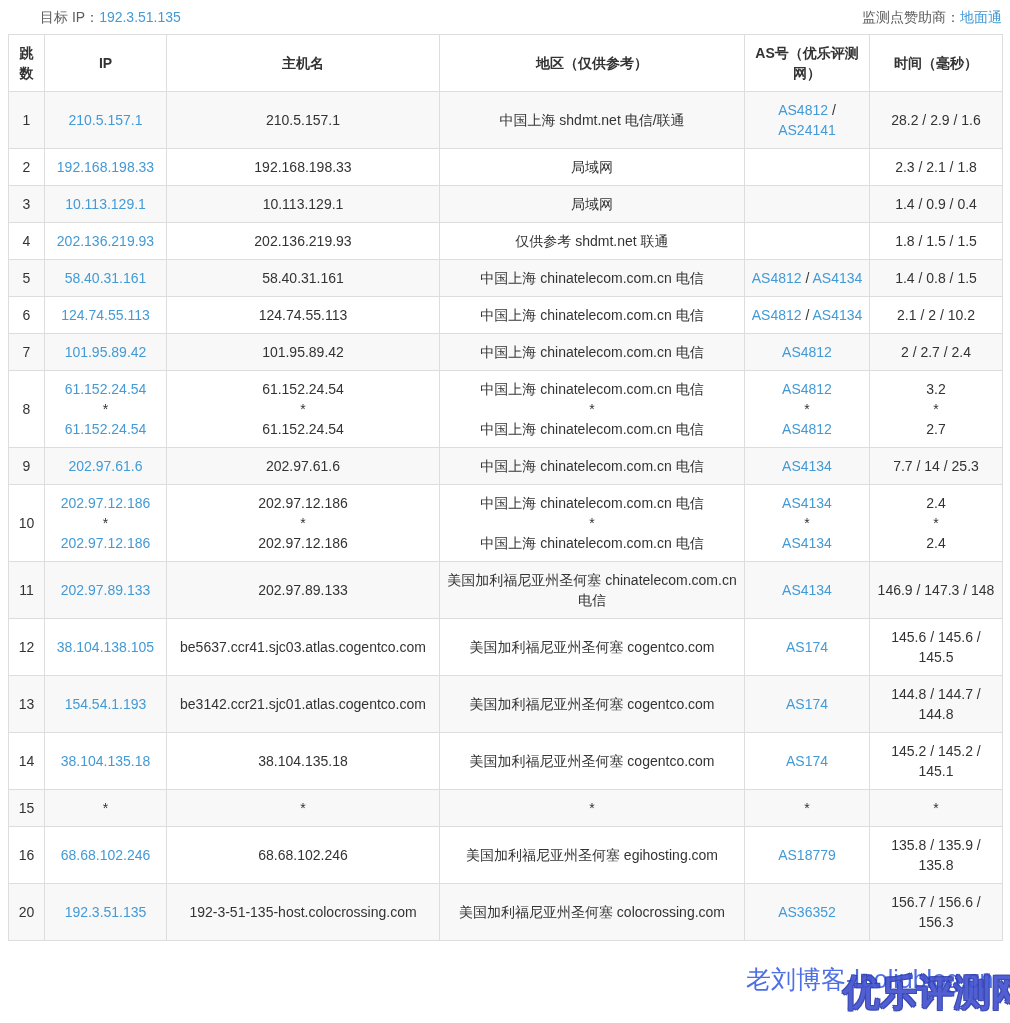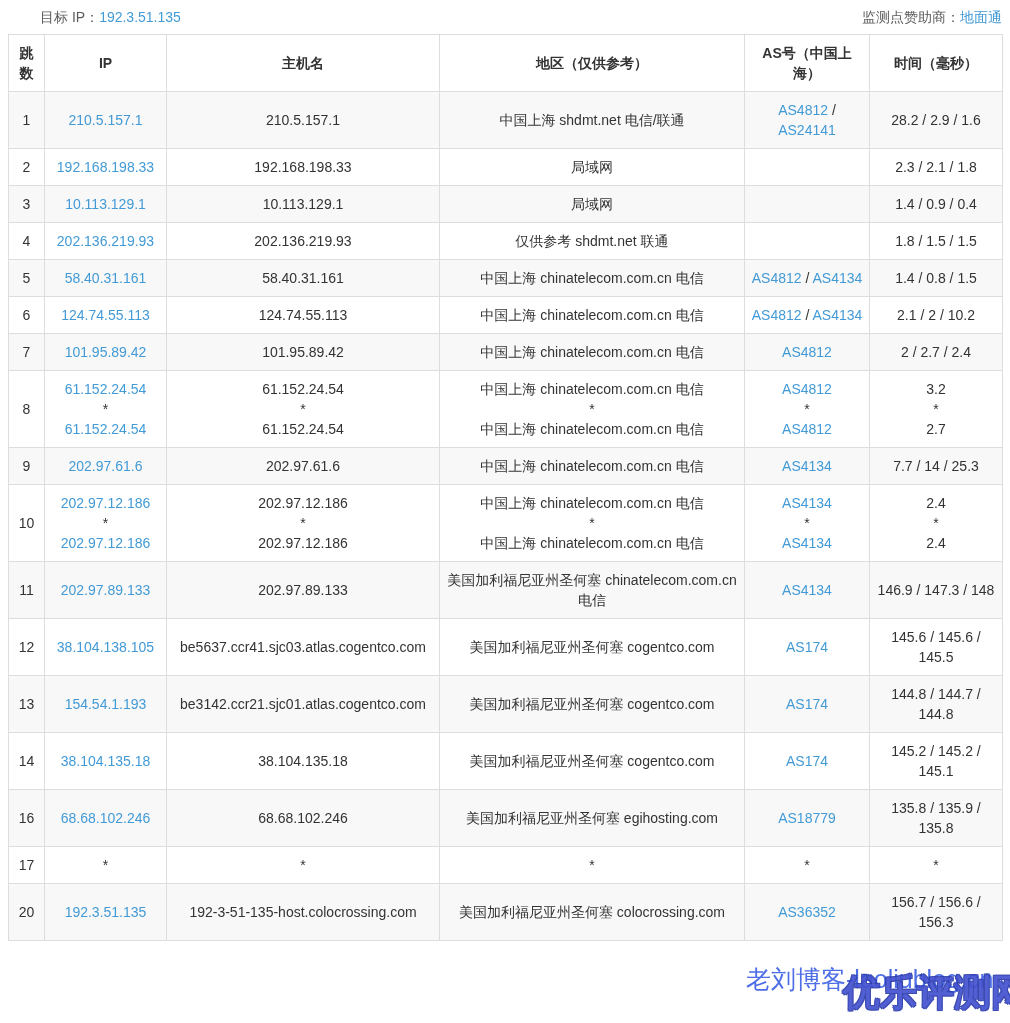--- a/index.html
+++ b/index.html
@@ -47,21 +47,21 @@
       <col style="width: 305px;">
       <col style="width: 125px;">
       <col style="width: 133px;">
     </colgroup>
   <thead>
     <tr>
         <th>跳数</th>
         <th>IP</th>
         <th>主机名</th>
         <th>地区（仅供参考）</th>
-        <th>AS号（中国上海）</th>
+        <th>AS号（优乐评测网）</th>
         <th>时间（毫秒）</th>
       </tr>
   </thead>
   <tbody>
       <tr>
         <td>
           <div class="line"><span>1</span></div>
         </td>
         <td>
           <div class="line"><a>210.5.157.1</a></div>
@@ -348,56 +348,56 @@
         </td>
         <td>
           <div class="line"><a>AS174</a></div>
         </td>
         <td>
           <div class="line"><span>145.2 / 145.2 / 145.1</span></div>
         </td>
       </tr>
       <tr>
         <td>
+          <div class="line"><span>15</span></div>
+        </td>
+        <td>
+          <div class="line"><span>*</span></div>
+        </td>
+        <td>
+          <div class="line"><span>*</span></div>
+        </td>
+        <td>
+          <div class="line"><span>*</span></div>
+        </td>
+        <td>
+          <div class="line"><span>*</span></div>
+        </td>
+        <td>
+          <div class="line"><span>*</span></div>
+        </td>
+      </tr>
+      <tr>
+        <td>
           <div class="line"><span>16</span></div>
         </td>
         <td>
           <div class="line"><a>68.68.102.246</a></div>
         </td>
         <td>
           <div class="line"><span>68.68.102.246</span></div>
         </td>
         <td>
           <div class="line"><span>美国加利福尼亚州圣何塞 egihosting.com</span></div>
         </td>
         <td>
           <div class="line"><a>AS18779</a></div>
         </td>
         <td>
           <div class="line"><span>135.8 / 135.9 / 135.8</span></div>
-        </td>
-      </tr>
-      <tr>
-        <td>
-          <div class="line"><span>17</span></div>
-        </td>
-        <td>
-          <div class="line"><span>*</span></div>
-        </td>
-        <td>
-          <div class="line"><span>*</span></div>
-        </td>
-        <td>
-          <div class="line"><span>*</span></div>
-        </td>
-        <td>
-          <div class="line"><span>*</span></div>
-        </td>
-        <td>
-          <div class="line"><span>*</span></div>
         </td>
       </tr>
       <tr>
         <td>
           <div class="line"><span>20</span></div>
         </td>
         <td>
           <div class="line"><a>192.3.51.135</a></div>
         </td>
         <td>

